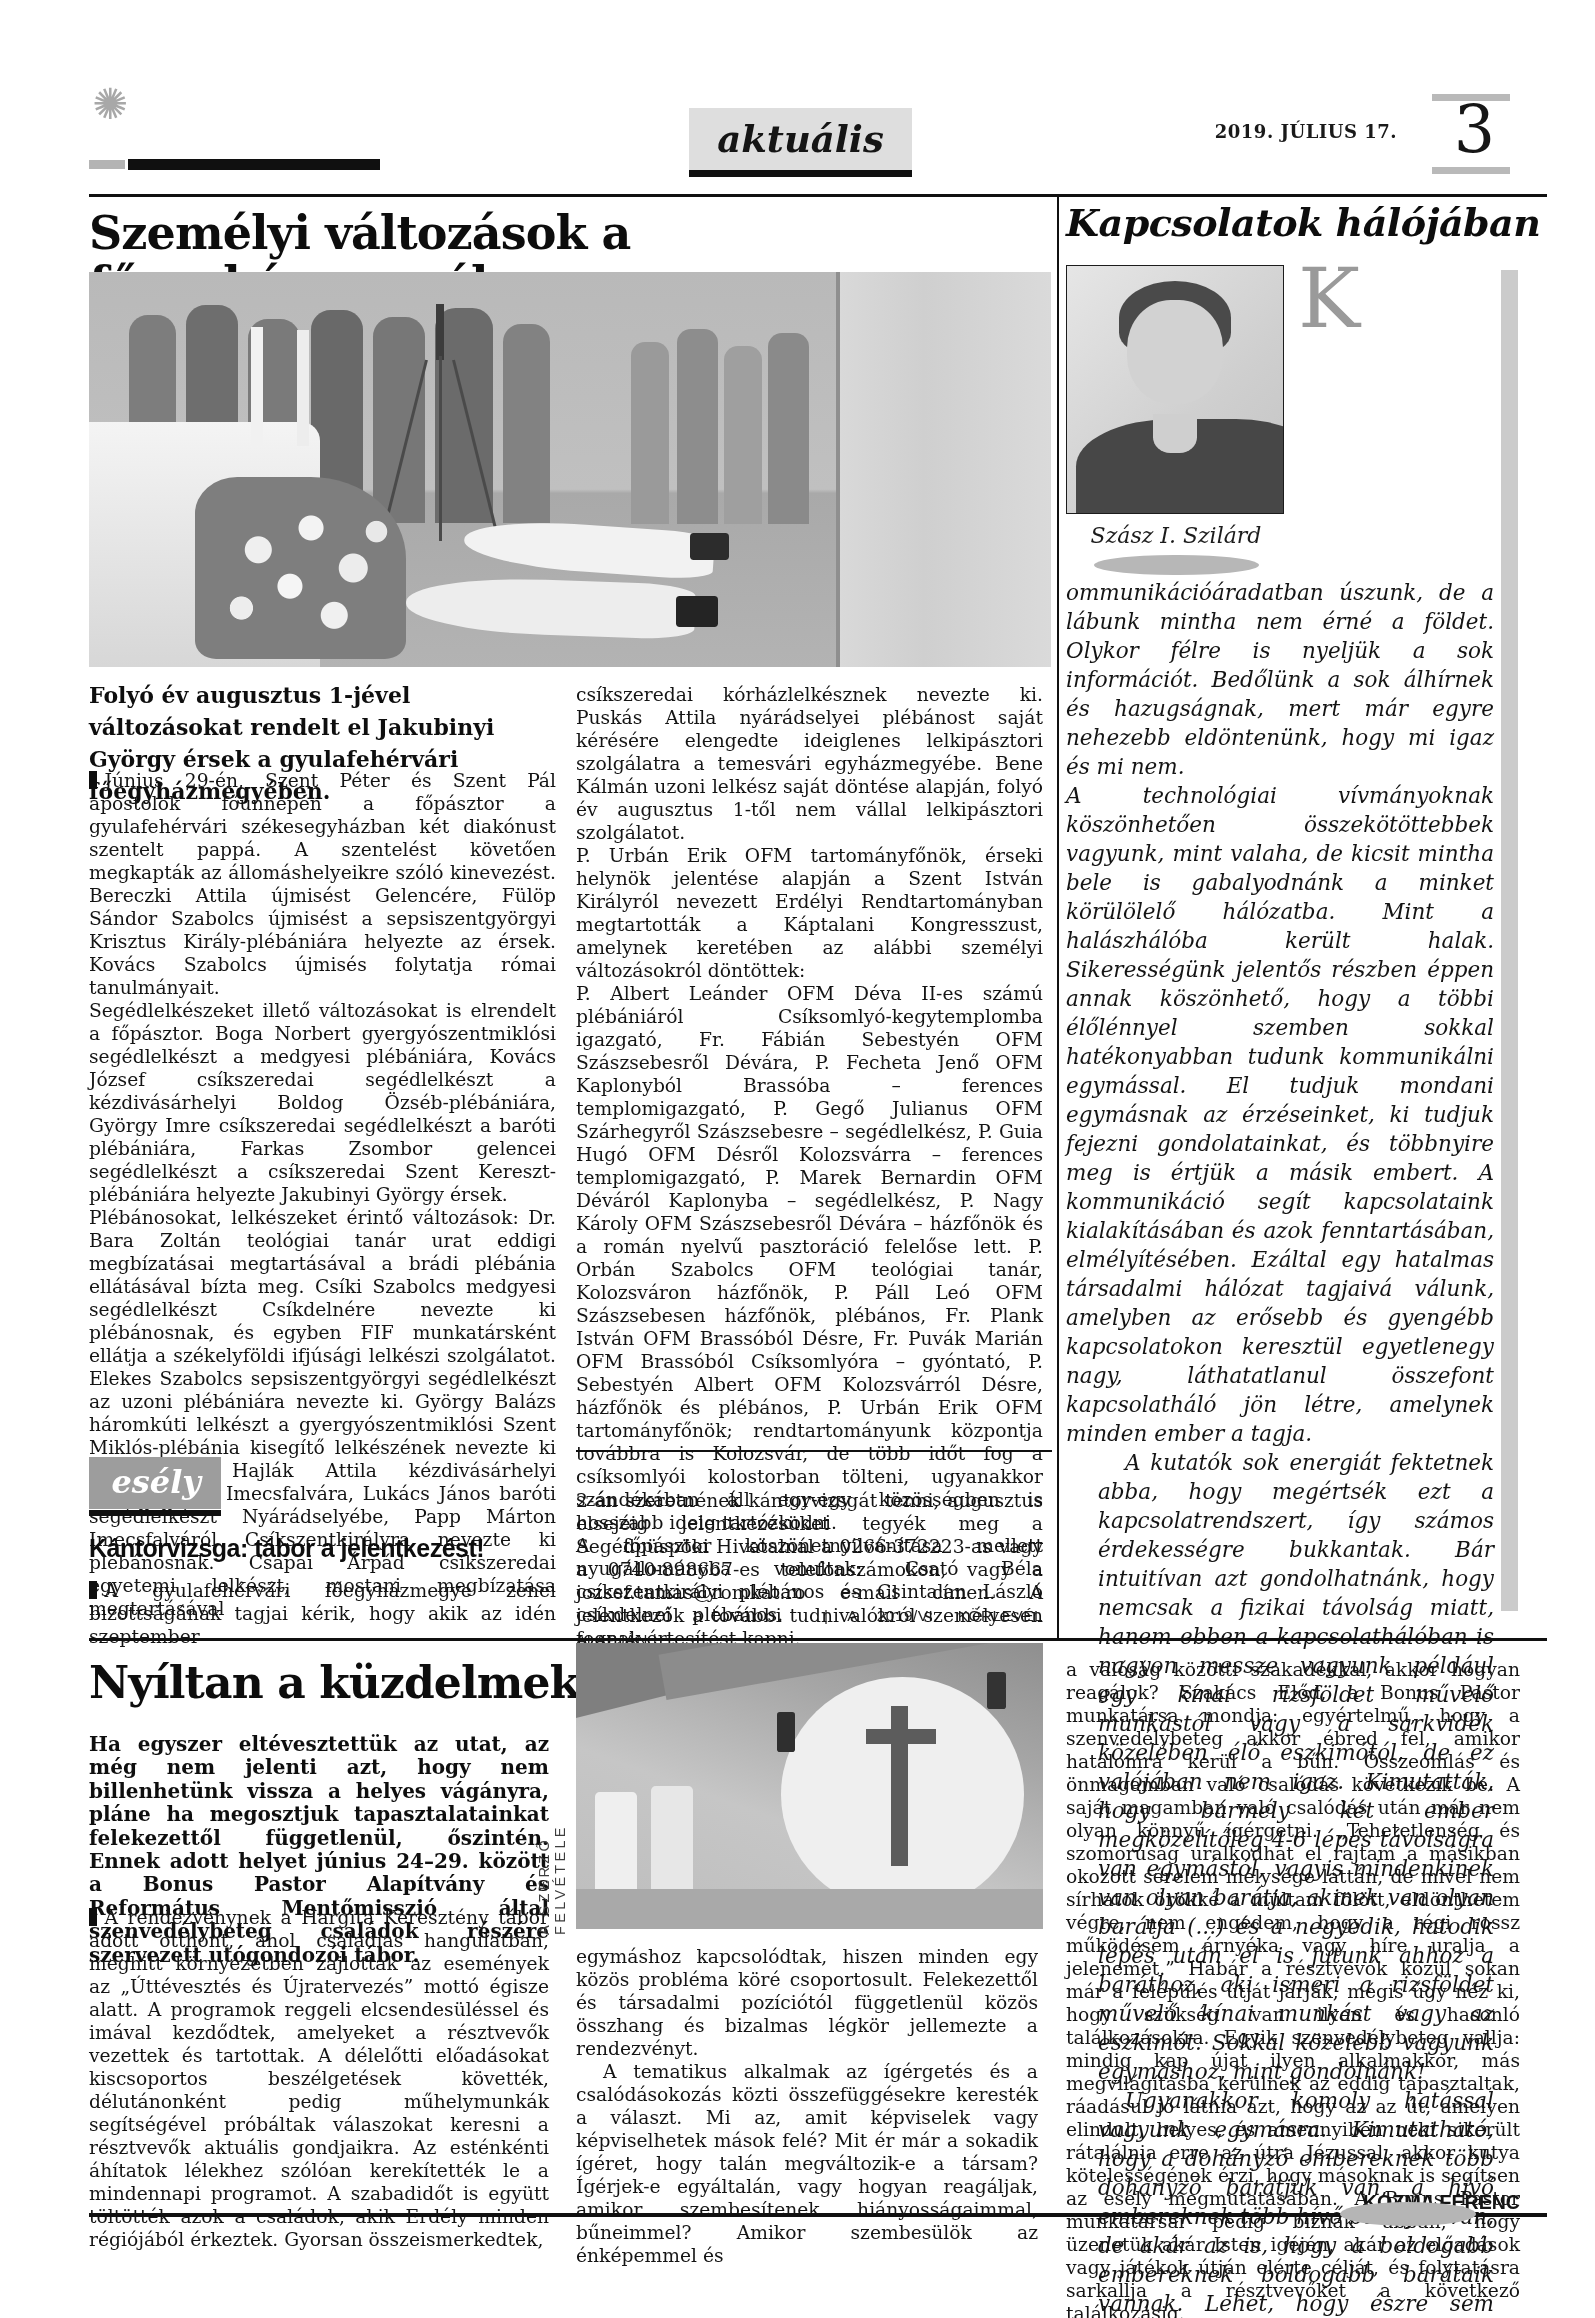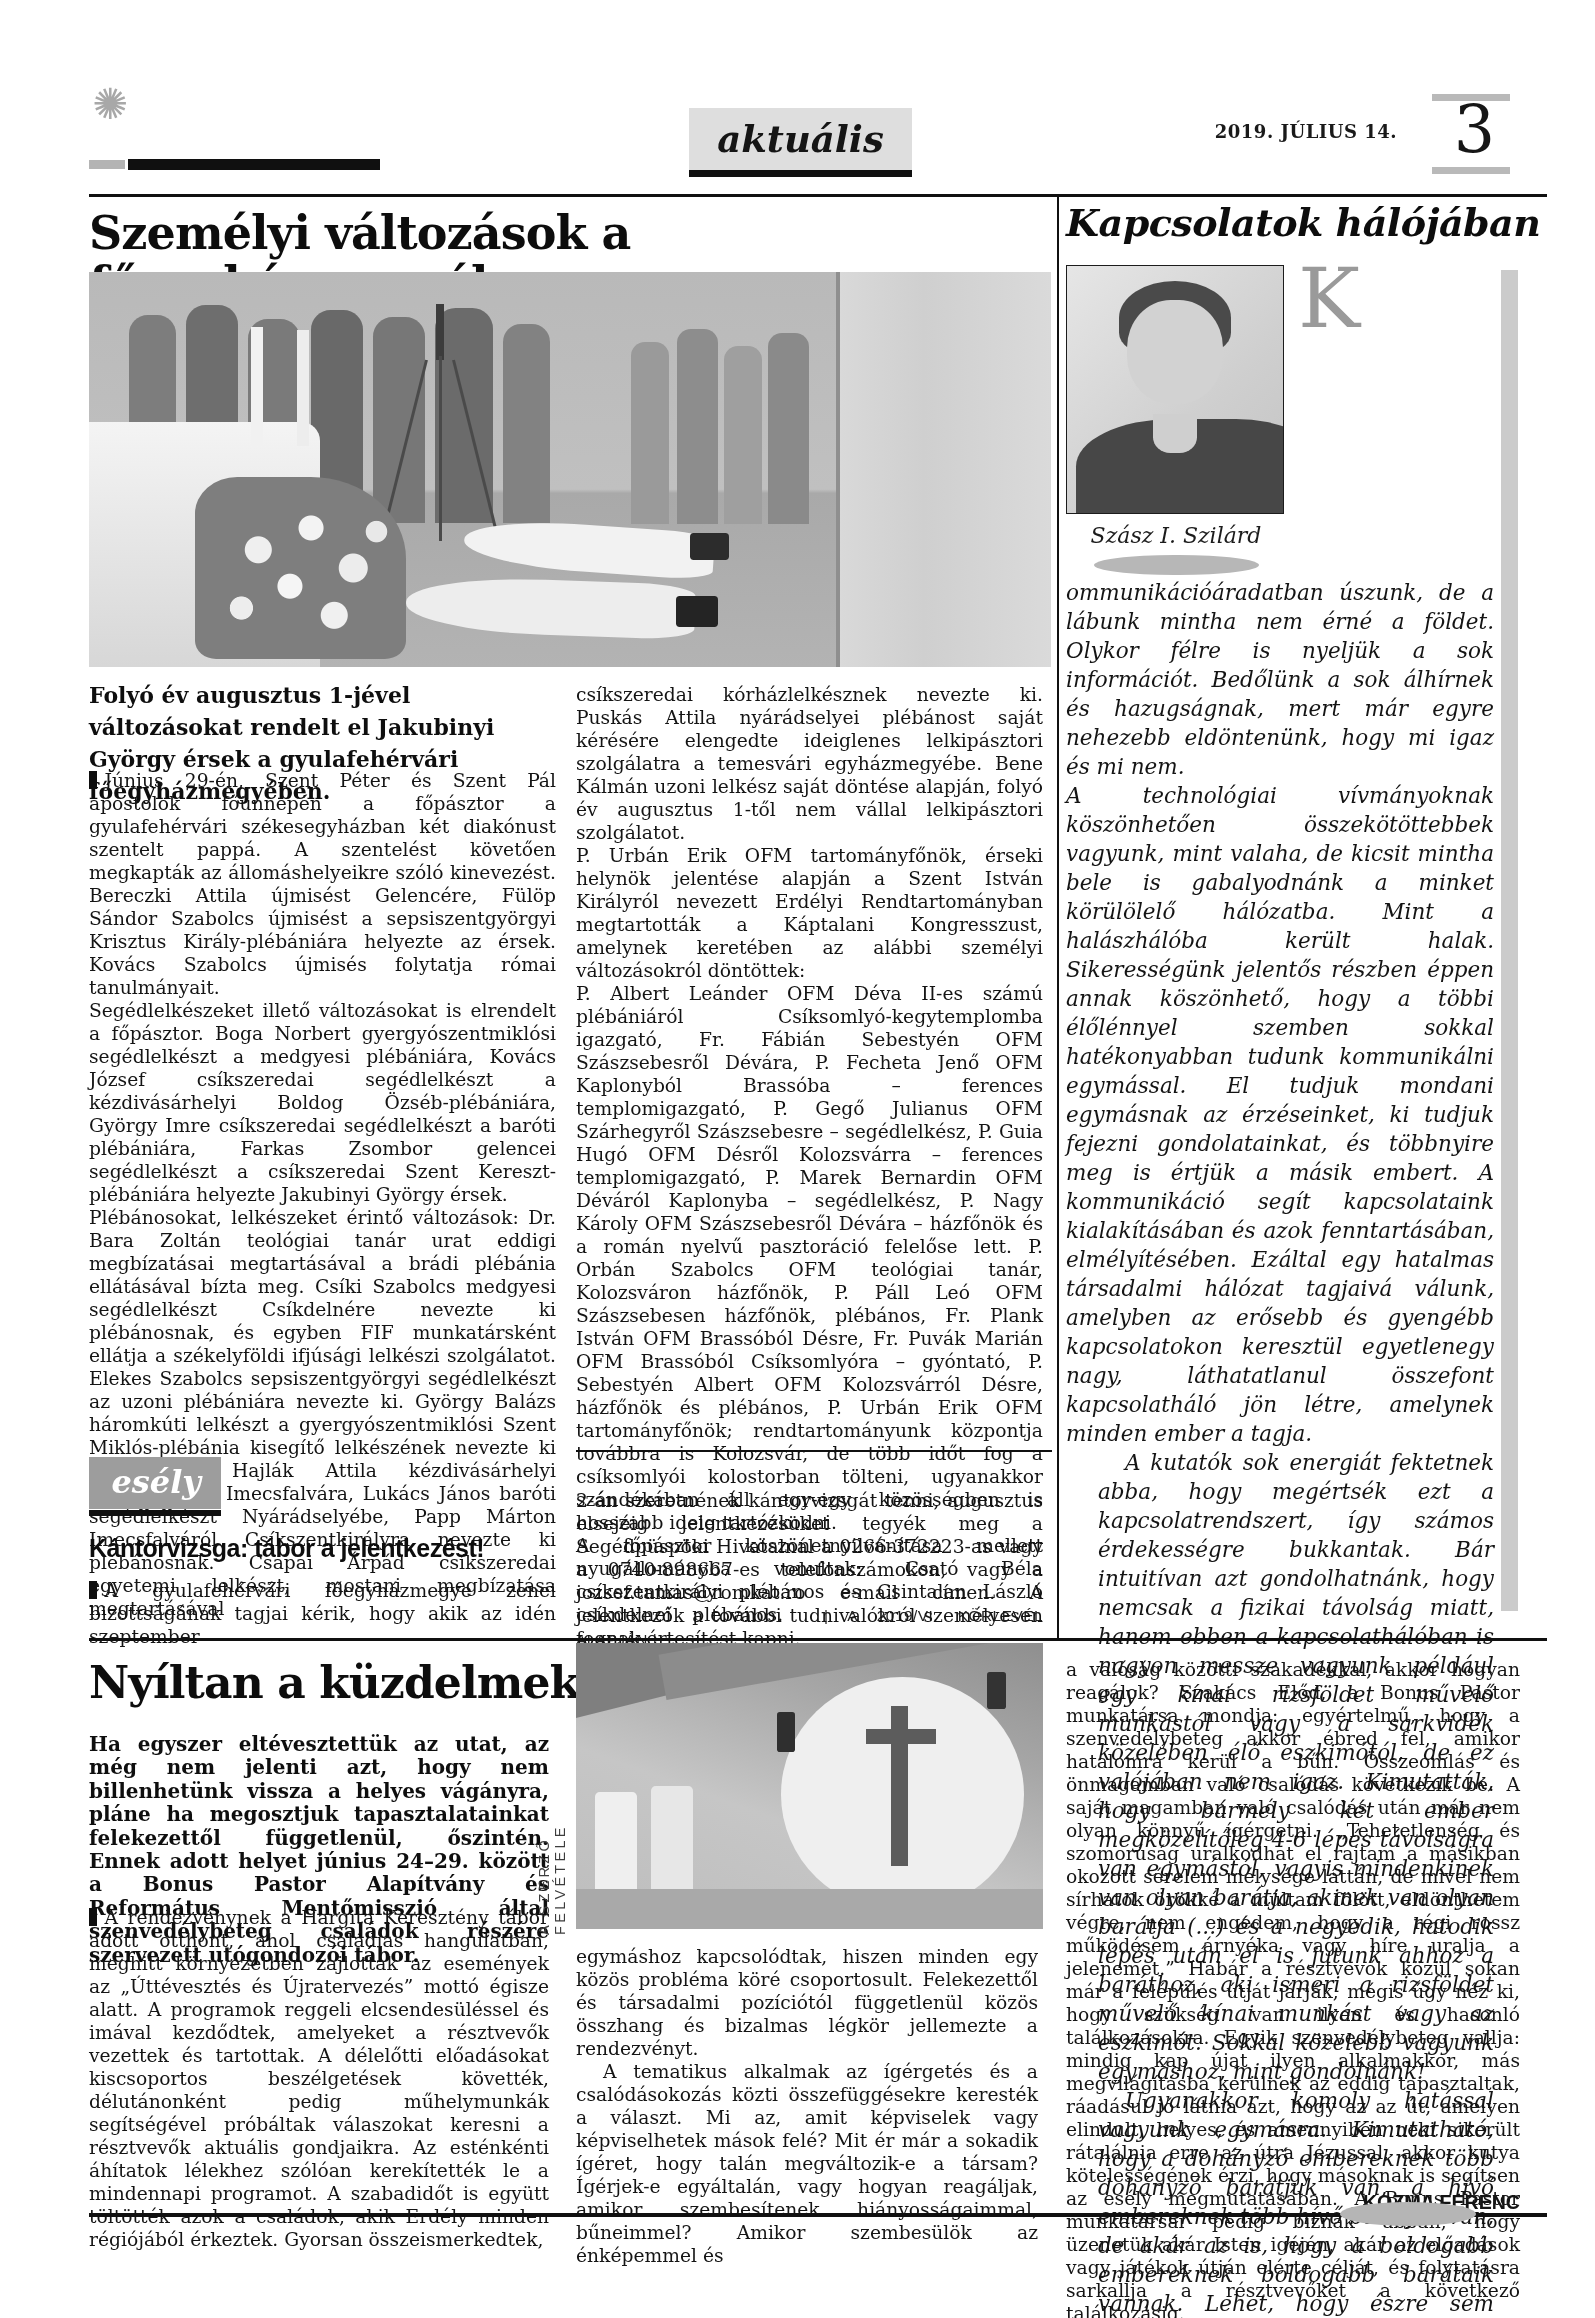--- a/index.html
+++ b/index.html
@@ -29,21 +29,21 @@
 <div class="abs" style="left:0;top:0;width:1595px;height:196px;">
   <span class="abs noselect" style="left:92px;top:79px;font-size:43px;color:#a8a8a8;font-family:'DejaVu Sans',sans-serif;">✺</span>
   <div class="abs" style="left:89px;top:160px;width:36px;height:9.3px;background:#b4b4b4;"></div>
   <div class="abs" style="left:128px;top:159px;width:252px;height:11.2px;background:#101010;"></div>
 
   <div class="abs" style="left:689px;top:108px;width:223px;height:62px;background:#dedede;text-align:center;">
     <span class="serif" style="font-size:37px;font-style:italic;font-weight:bold;color:#151515;line-height:62px;">aktuális</span>
   </div>
   <div class="abs" style="left:689px;top:170px;width:223px;height:6.5px;background:#101010;"></div>
 
-  <div class="abs serif" style="left:1196px;top:121px;width:201px;text-align:right;font-size:18px;font-weight:bold;letter-spacing:0.5px;color:#1a1a1a;">2019. JÚLIUS 14.</div>
+  <div class="abs serif" style="left:1196px;top:121px;width:201px;text-align:right;font-size:18px;font-weight:bold;letter-spacing:0.5px;color:#1a1a1a;">2019. JÚLIUS 17.</div>
 
   <div class="abs" style="left:1432px;top:94px;width:78px;height:7px;background:#b9b9b9;"></div>
   <div class="abs serif" style="left:1442px;top:92px;width:65px;text-align:center;font-size:65px;line-height:75px;color:#161616;">3</div>
   <div class="abs" style="left:1432px;top:167px;width:78px;height:7px;background:#b9b9b9;"></div>
 </div>
 
 <div class="abs rule" style="left:89px;top:194px;width:1458px;height:2.8px;"></div>
 <div class="abs rule" style="left:1057px;top:194px;width:2.3px;height:1445px;"></div>
 <div class="abs" style="left:1501px;top:270px;width:17px;height:1341px;background:#cbcbcb;"></div>
 

